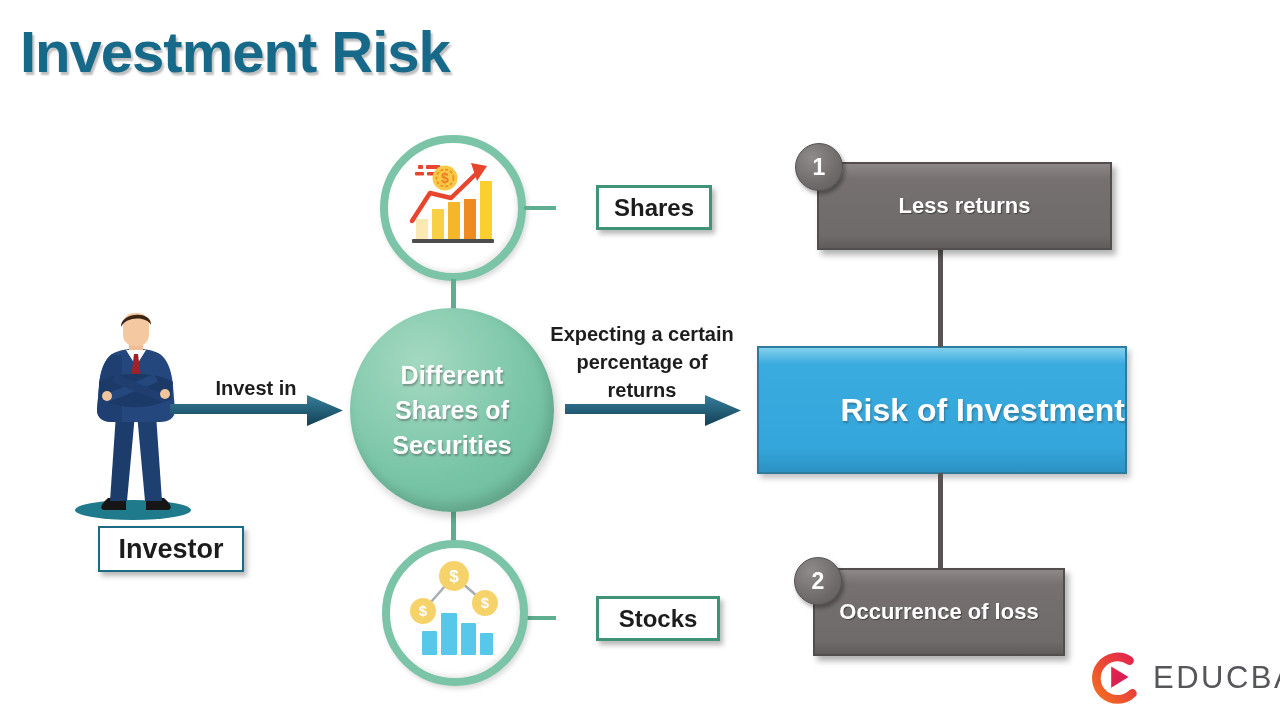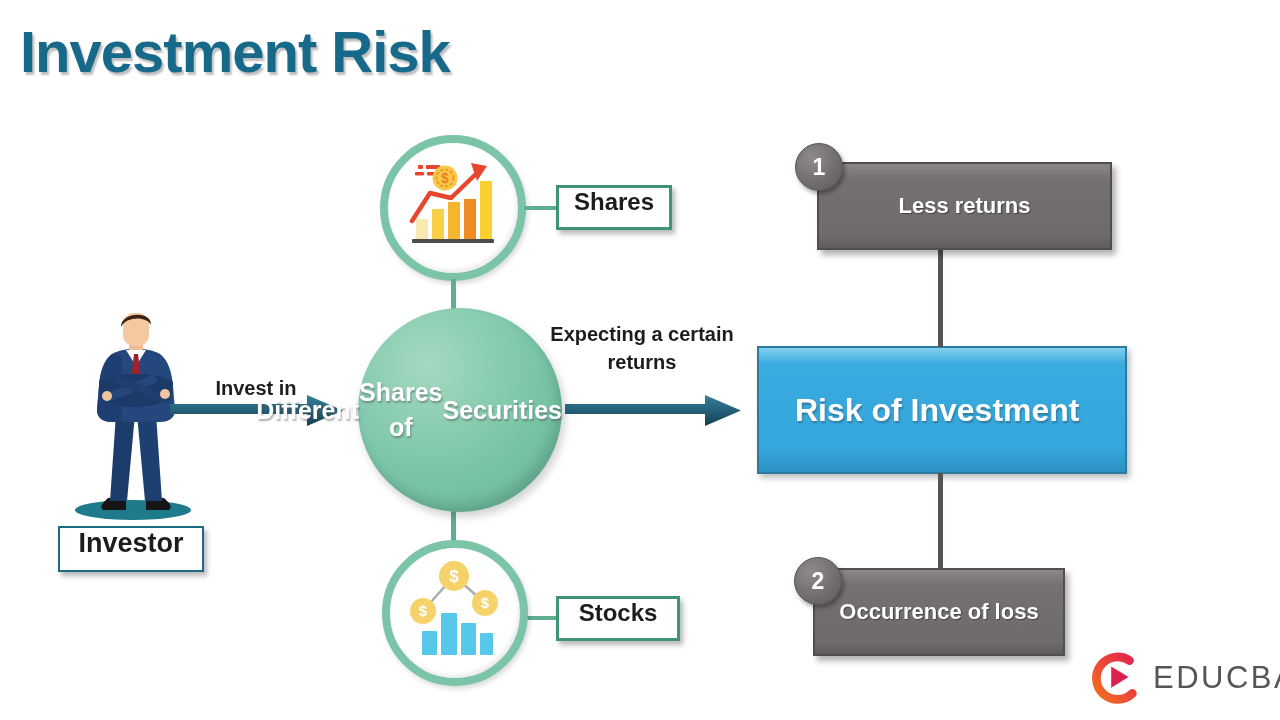--- a/index.html
+++ b/index.html
@@ -12,46 +12,47 @@
   .abs { position:absolute; }
 
   
   .page-title {
     left:20px; top:18px; font-size:58px; font-weight:bold; letter-spacing:-1px;
     color:#17698a; text-shadow:2px 3px 2px rgba(110,110,110,.45);
   }
 
   
   .label-box {
-    background:#fff; display:flex; justify-content:center;
+    background:#fff; display:flex; align-items:center; justify-content:center;
     font-weight:bold; color:#1c1c1c;
     box-shadow:3px 4px 5px rgba(0,0,0,.28);
+    margin-left:40px;
   }
   .green-border { border:3px solid #3f9377; }
   .teal-border  { border:2px solid #1d6a85; }
   .shares-box { left:556px; top:185px; width:116px; height:45px; font-size:24px; }
   .stocks-box { left:556px; top:596px; width:124px; height:45px; font-size:24px; }
   .investor-label { left:58px; top:526px; width:146px; height:46px; font-size:27px; }
 
   
   .ring-circle {
     width:146px; height:146px; border-radius:50%;
     border:8px solid #7cc4a7; background:#fff;
     display:flex; align-items:center; justify-content:center;
     box-shadow:2px 3px 5px rgba(0,0,0,.15), inset -2px -3px 4px rgba(0,0,0,.08);
   }
   .ring-top    { left:380px; top:135px; }
   .ring-bottom { left:382px; top:540px; }
 
   
   .solid-circle {
-    left:358px; top:308px; width:204px; height:204px; border-radius:50%;
+    left:350px; top:308px; width:204px; height:204px; border-radius:50%;
     background:radial-gradient(circle at 35% 28%, #a4d9c1 0%, #7ac5a8 55%, #66b696 100%);
     box-shadow:inset -5px -8px 12px rgba(0,0,0,.13), 3px 5px 8px rgba(0,0,0,.18);
-    display:flex; align-items:center; justify-content:flex-end;
+    display:flex; flex-direction:column; align-items:center; justify-content:center;
     color:#fff; font-size:25px; font-weight:bold; line-height:35px;
     text-shadow:1px 2px 2px rgba(70,70,70,.45); text-align:center;
   }
 
   
   .v-green { width:5px; background:#5fae8f; }
   .h-green { height:4px; background:#5fae8f; }
   .conn-1 { left:451px; top:279px; height:31px; }
   .conn-2 { left:451px; top:510px; height:32px; }
   .conn-shares { left:524px; top:206px; width:32px; }
@@ -67,21 +68,21 @@
   .invest-in-label { left:186px; top:374px; width:140px; }
   .expecting-label { left:542px; top:320px; width:200px; }
 
   
   .risk-box {
     left:757px; top:346px; width:370px; height:128px;
     background:linear-gradient(180deg,#82cfee 0%, #3badе0 12%, #36a7dc 14%, #35a6db 78%, #2c92c3 100%);
     background:linear-gradient(180deg,#82cfee 0%, #3aabdf 13%, #35a6db 80%, #2c92c3 100%);
     border:2px solid #2e7ba0;
     box-shadow:3px 4px 6px rgba(0,0,0,.25);
-    display:flex; align-items:center; justify-content:flex-start;
+    display:flex; align-items:center; justify-content:flex-end;
     color:#fff; font-size:32px; font-weight:bold;
     text-shadow:1px 2px 2px rgba(40,40,40,.35);
     padding-left:36px;
   }
 
   
   .outcome-box {
     background:linear-gradient(180deg,#8d8888 0%, #767070 18%, #6f6b6b 85%, #605c5c 100%);
     border:2px solid #524e4e;
     box-shadow:4px 5px 6px rgba(0,0,0,.3);
@@ -201,20 +202,21 @@
 
   <div class="abs label-box green-border shares-box">
     <span>Shares</span>
   </div>
   <div class="abs label-box green-border stocks-box">
     <span>Stocks</span>
   </div>
 
   <div class="abs arrow-label expecting-label">
     <span style="display:block">Expecting a certain</span>
+    <span style="display:block">percentage of</span>
     <span style="display:block">returns</span>
   </div>
   <svg class="abs" style="left:565px; top:393px;" width="178" height="36">
     <defs>
       <linearGradient id="ag2" x1="0" y1="0" x2="0" y2="1">
         <stop offset="0" stop-color="#377f9c"></stop>
           <stop offset="1" stop-color="#123f54"></stop>
       </linearGradient>
     </defs>
     <path d="M0,11 L140,11 L140,2 L176,17.5 L140,33 L140,21 L0,21 Z" fill="url(#ag2)"></path>

